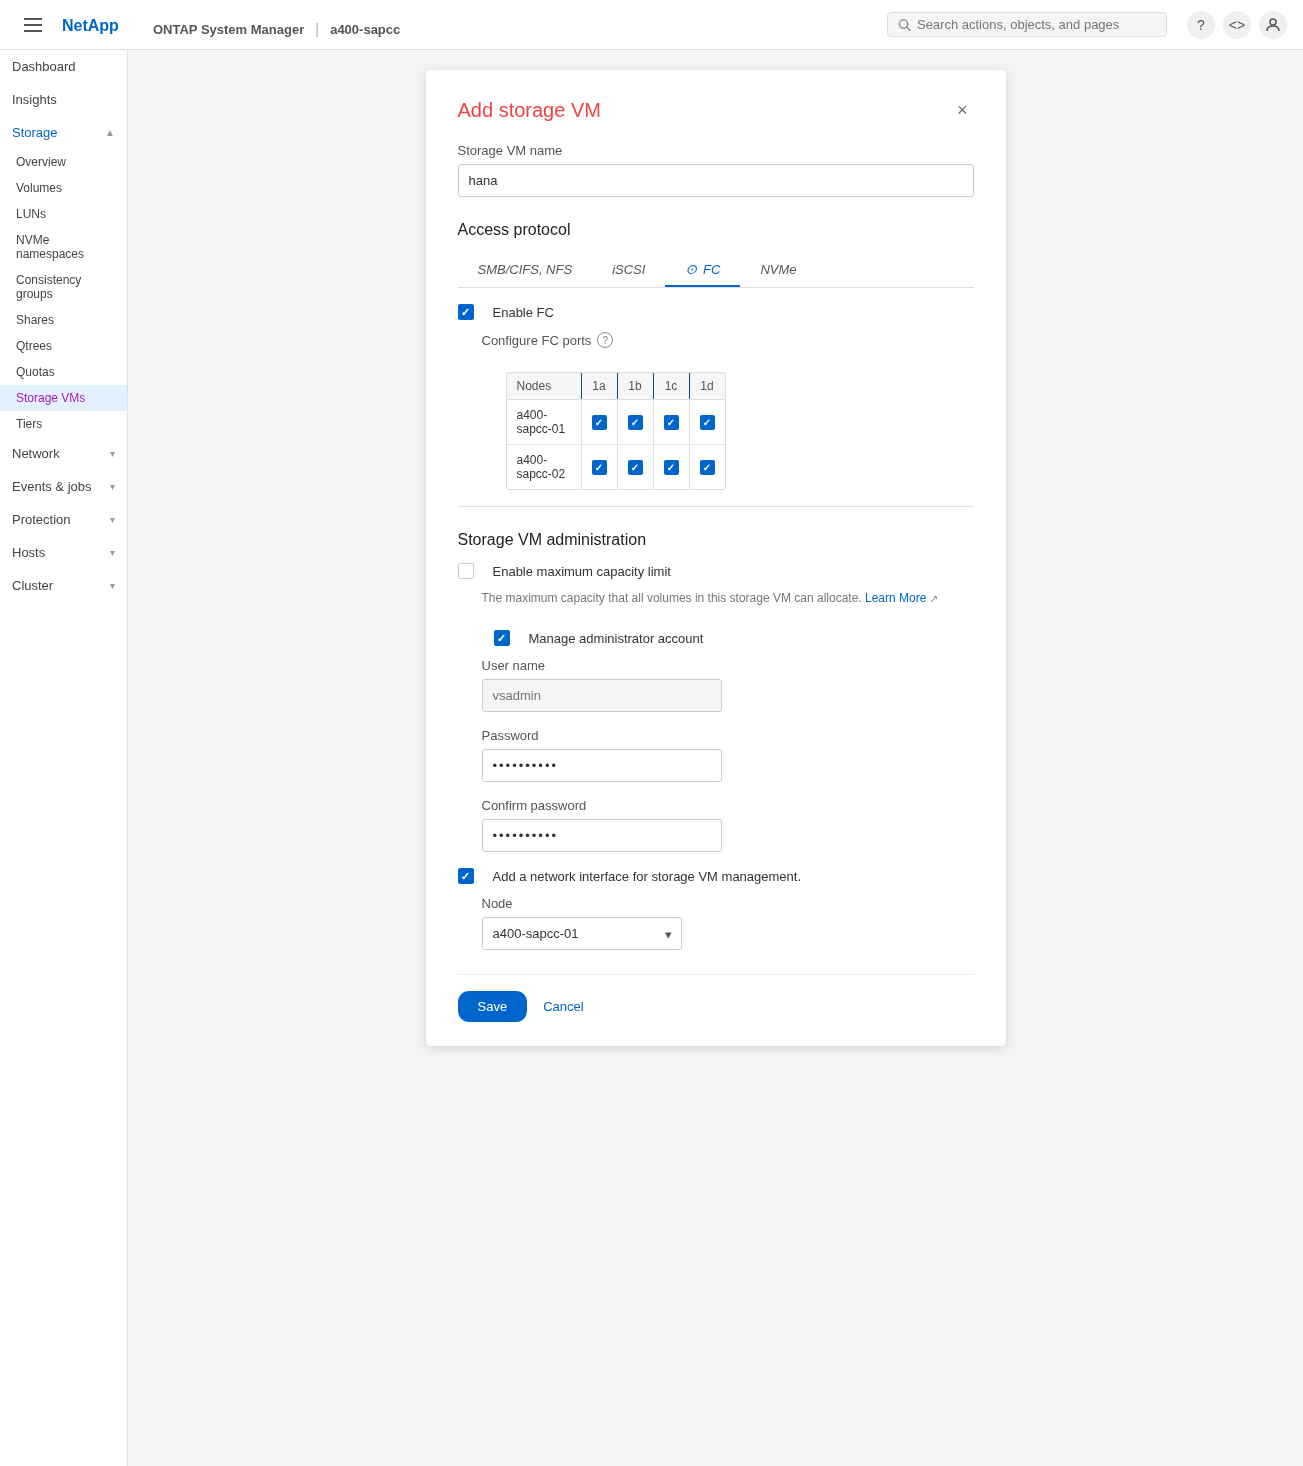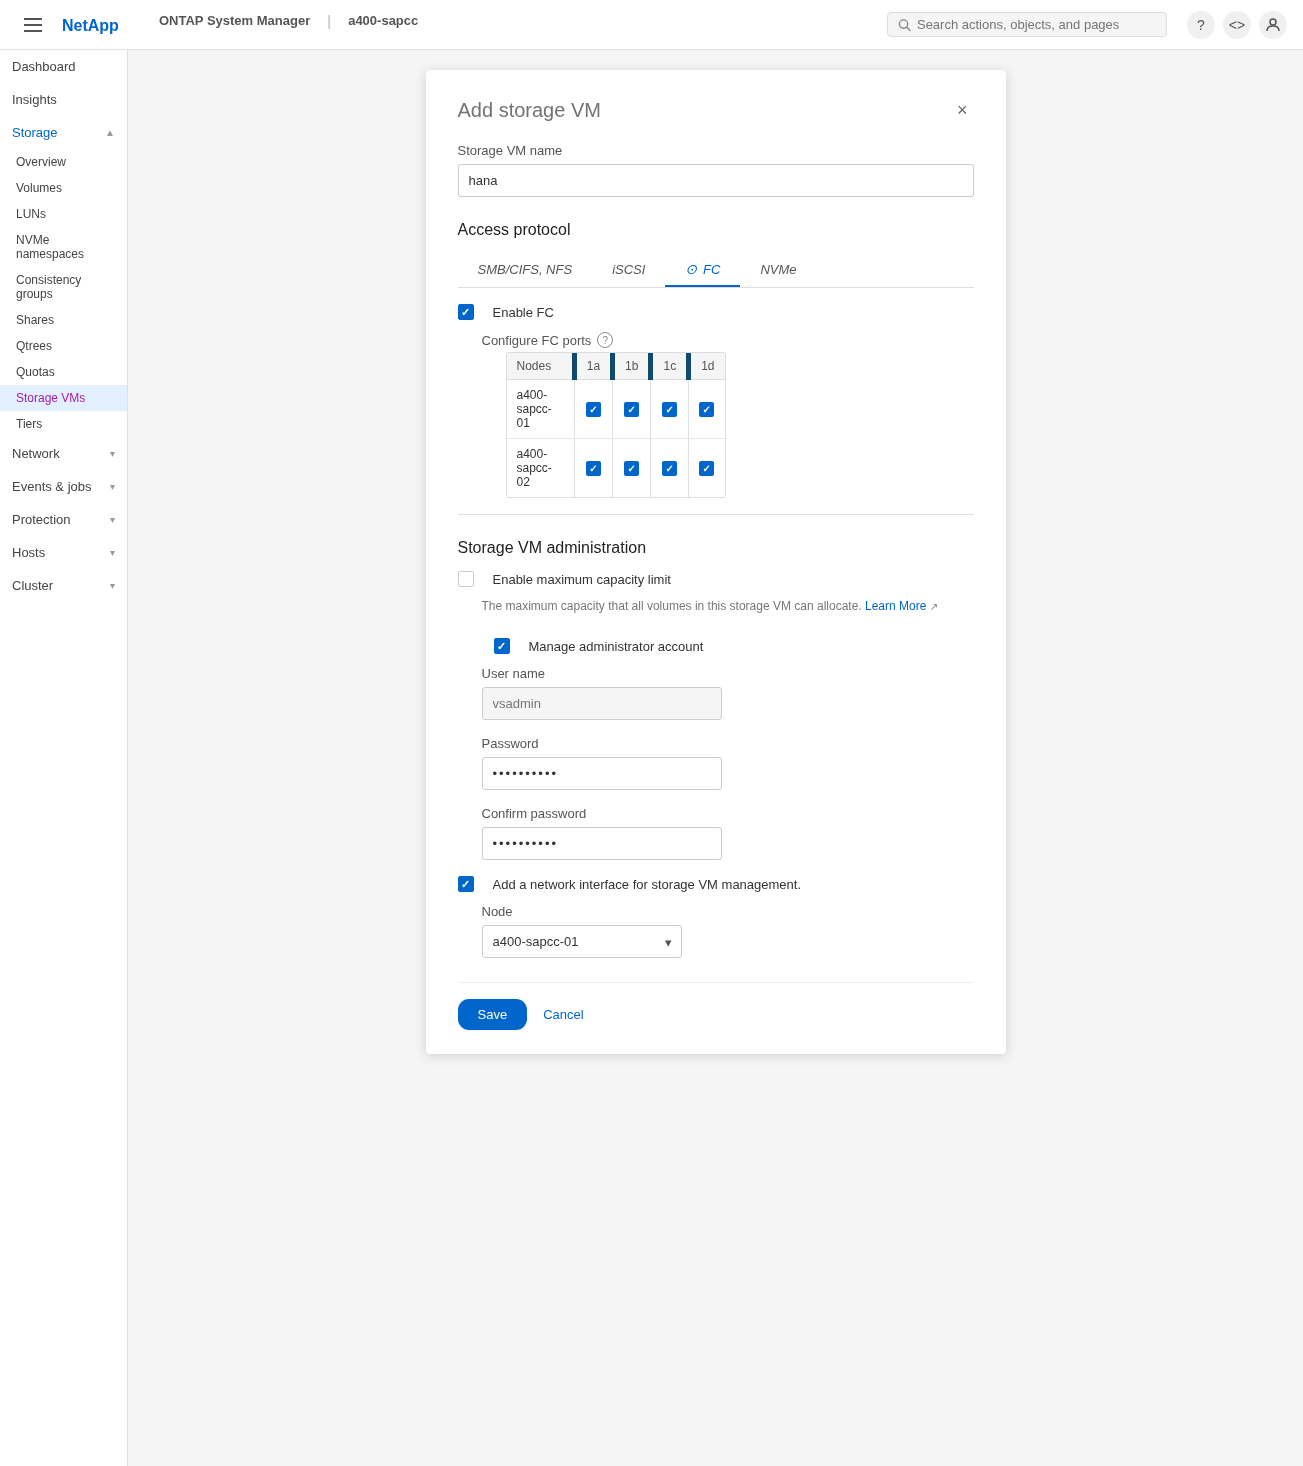--- a/index.html
+++ b/index.html
@@ -3,21 +3,21 @@
   <meta charset="utf-8">
   <style>
     * { box-sizing: border-box; margin: 0; padding: 0; }
     body { font-family: -apple-system, BlinkMacSystemFont, 'Segoe UI', Arial, sans-serif; font-size: 13px; background: #f5f5f5; color: #333; display: flex; flex-direction: column; height: 100vh; }
 
     
     .navbar {
       display: flex; align-items: center; background: #fff; border-bottom: 1px solid #e0e0e0;
       padding: 0 16px; height: 50px; gap: 12px; flex-shrink: 0; z-index: 100;
     }
-    .navbar-brand { display: flex; align-items: flex-start; gap: 17px; font-weight: 600; font-size: 14px; color: #333; }
+    .navbar-brand { display: flex; align-items: flex-end; gap: 11px; font-weight: 600; font-size: 14px; color: #333; }
     .navbar-brand .netapp-logo { width: 80px; height: 24px; }
     .navbar-search { margin-left: auto; display: flex; align-items: center; background: #f5f5f5; border: 1px solid #ddd; border-radius: 4px; padding: 4px 10px; gap: 6px; width: 280px; }
     .navbar-search input { border: none; background: transparent; outline: none; font-size: 13px; width: 100%; color: #333; }
     .navbar-icons { display: flex; align-items: center; gap: 8px; margin-left: 8px; }
     .navbar-icon { width: 28px; height: 28px; border-radius: 50%; background: #f0f0f0; display: flex; align-items: center; justify-content: center; cursor: pointer; font-size: 14px; color: #555; border: none; }
 
     
     .main-container { display: flex; flex: 1; overflow: hidden; }
 
     
@@ -40,21 +40,21 @@
 
     
     .content { flex: 1; overflow-y: auto; background: #f5f5f5; padding: 20px; }
 
     
     .dialog {
       background: #fff; border-radius: 4px; box-shadow: 0 2px 12px rgba(0,0,0,0.15);
       max-width: 580px; margin: 0 auto; padding: 28px 32px 24px;
     }
     .dialog-header { display: flex; justify-content: space-between; align-items: center; margin-bottom: 20px; }
-    .dialog-title { font-size: 20px; font-weight: 400; color: #737373; }
+    .dialog-title { font-size: 20px; font-weight: 400; color: #ef4444; }
     .dialog-close { background: none; border: none; font-size: 18px; color: #666; cursor: pointer; padding: 2px 6px; }
 
     
     .form-group { margin-bottom: 16px; }
     .form-label { font-size: 13px; color: #555; margin-bottom: 6px; display: block; }
     .form-input {
       width: 100%; padding: 8px 10px; border: 1px solid #ccc; border-radius: 3px;
       font-size: 13px; color: #333; outline: none;
     }
     .form-input.highlighted { border-color: #0066cc; background: #f0f7ff; }
@@ -75,25 +75,25 @@
     .checkbox-row { display: flex; align-items: center; gap: 19px; margin-bottom: 12px; }
     .checkbox-box {
       width: 16px; height: 16px; border: 1.5px solid #ccc; border-radius: 2px;
       display: flex; align-items: center; justify-content: center; flex-shrink: 0; cursor: pointer;
     }
     .checkbox-box.checked { background: #0066cc; border-color: #0066cc; }
     .checkbox-box.checked::after { content: '✓'; color: #fff; font-size: 11px; font-weight: 700; }
     .checkbox-label { font-size: 13px; color: #333; }
 
     
-    .fc-ports-label { font-size: 13px; color: #555; margin-bottom: 4px; display: flex; align-items: flex-end; gap: 6px; }
+    .fc-ports-label { font-size: 13px; color: #555; margin-bottom: 24px; display: flex; align-items: flex-end; gap: 6px; }
     .help-icon { width: 16px; height: 16px; border-radius: 50%; border: 1.5px solid #888; display: inline-flex; align-items: center; justify-content: center; font-size: 10px; color: #888; cursor: pointer; }
     .fc-table { border: 1px solid #ddd; border-radius: 3px; overflow: hidden; width: 220px; margin-left: 24px; }
     .fc-table table { width: 100%; border-collapse: collapse; }
-    .fc-table th { background: #f5f5f5; padding: 6px 10px; font-size: 12px; font-weight: 500; color: #555; text-align: center; border-bottom: 1px solid #ddd; border-right: 5px solid #0c4a6e; }
+    .fc-table th { background: #f5f5f5; padding: 6px 10px; font-size: 12px; font-weight: 500; color: #555; text-align: center; border-bottom: 1px solid #ddd; border-right: 1px solid #0c4a6e; }
     .fc-table th:first-child { text-align: left; width: 110px; }
     .fc-table th:last-child { border-right: none; }
     .fc-table td { padding: 8px 10px; font-size: 12px; color: #333; border-bottom: 1px solid #e8e8e8; border-right: 1px solid #e0e0e0; text-align: center; }
     .fc-table td:first-child { text-align: left; }
     .fc-table td:last-child { border-right: none; }
     .fc-table tr:last-child td { border-bottom: none; }
     .fc-check { width: 15px; height: 15px; background: #0066cc; border-radius: 2px; display: inline-flex; align-items: center; justify-content: center; }
     .fc-check::after { content: '✓'; color: #fff; font-size: 10px; font-weight: 700; }
 
     

